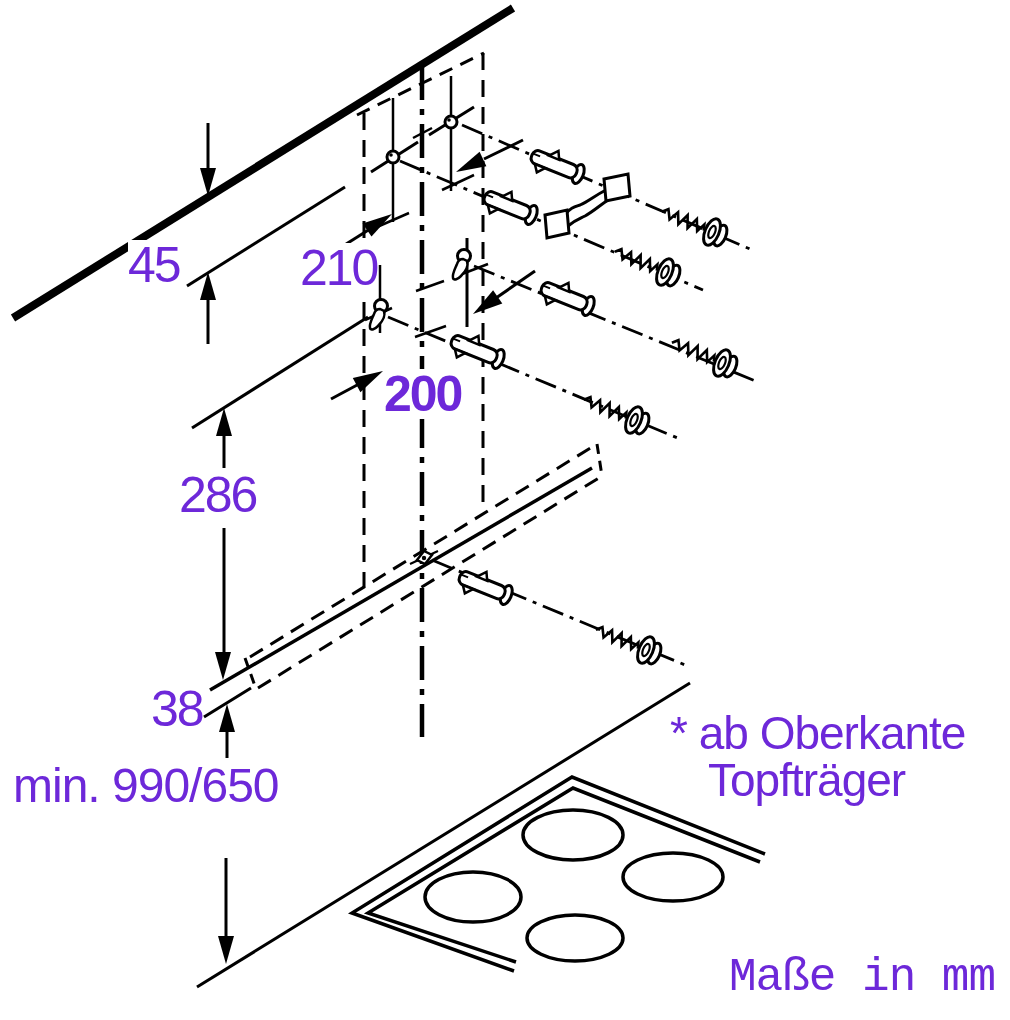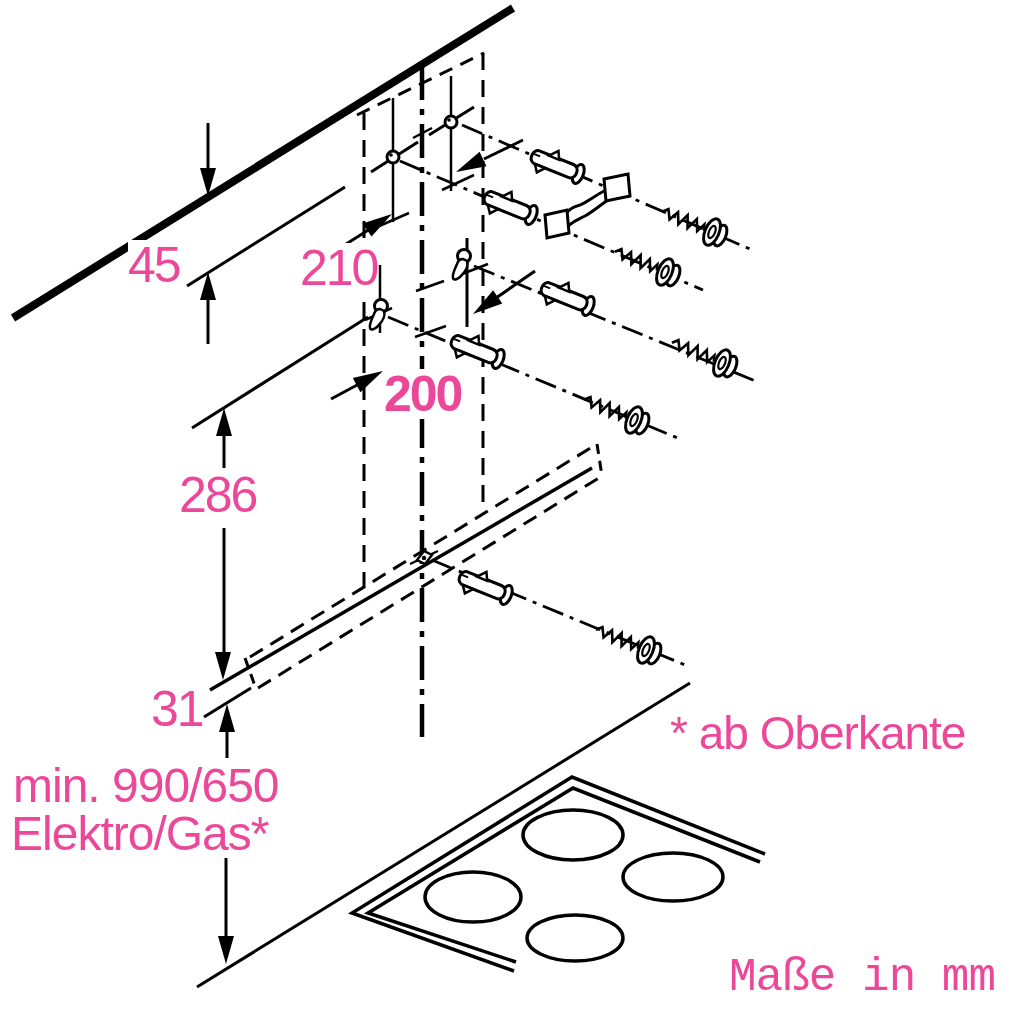--- a/index.html
+++ b/index.html
@@ -9,21 +9,21 @@
     background:#ffffff;
     font-family:"Liberation Sans", sans-serif;
     color:#000;
     overflow:hidden;
   }
   #drawing{position:absolute;left:0;top:0;}
   .lbl{
     position:absolute;
     white-space:nowrap;
     line-height:1;
-    color:#ec4899;
+    color:#6d28d9;
     background:#fff;
     z-index:2;
   }
   .dim-num{font-size:50px;letter-spacing:-2px;}
   .txt48{font-size:48px;letter-spacing:-1px;}
   .txt46{font-size:46px;letter-spacing:-1px;}
 </style>
 </head>
 <body>
 
@@ -181,21 +181,21 @@
       <use href="#sym-screw" transform="translate(722,363) rotate(23)"></use>
       <use href="#sym-screw" transform="translate(634,420) rotate(23)"></use>
       <use href="#sym-screw" transform="translate(646,650) rotate(23)"></use>
     </g>
   </svg>
 
   <div class="lbl dim-num" style="left:128px;top:240px;">45</div>
   <div class="lbl dim-num" style="left:278px;top:243px;margin-left:22px;">210</div>
   <div class="lbl dim-num" style="left:384px;top:369px;font-weight:bold;">200</div>
   <div class="lbl dim-num" style="left:179px;top:470px;">286</div>
-  <div class="lbl dim-num" style="left:151px;top:684px;">31</div>
+  <div class="lbl dim-num" style="left:151px;top:684px;">38</div>
 
   <div class="lbl txt48" style="left:13px;top:762px;">min. 990/650</div>
-  <div class="lbl txt48" style="left:11px;top:810px;">Elektro/Gas*</div>
 
   <div class="lbl txt46" style="left:670px;top:710px;">* ab Oberkante</div>
+  <div class="lbl txt46" style="left:708px;top:757px;">Topfträger</div>
 
   <div class="lbl txt46" style="left:729px;top:955px;font-family:Liberation Mono, monospace;">Maße in mm</div>
 </div>
 
 </body></html>

